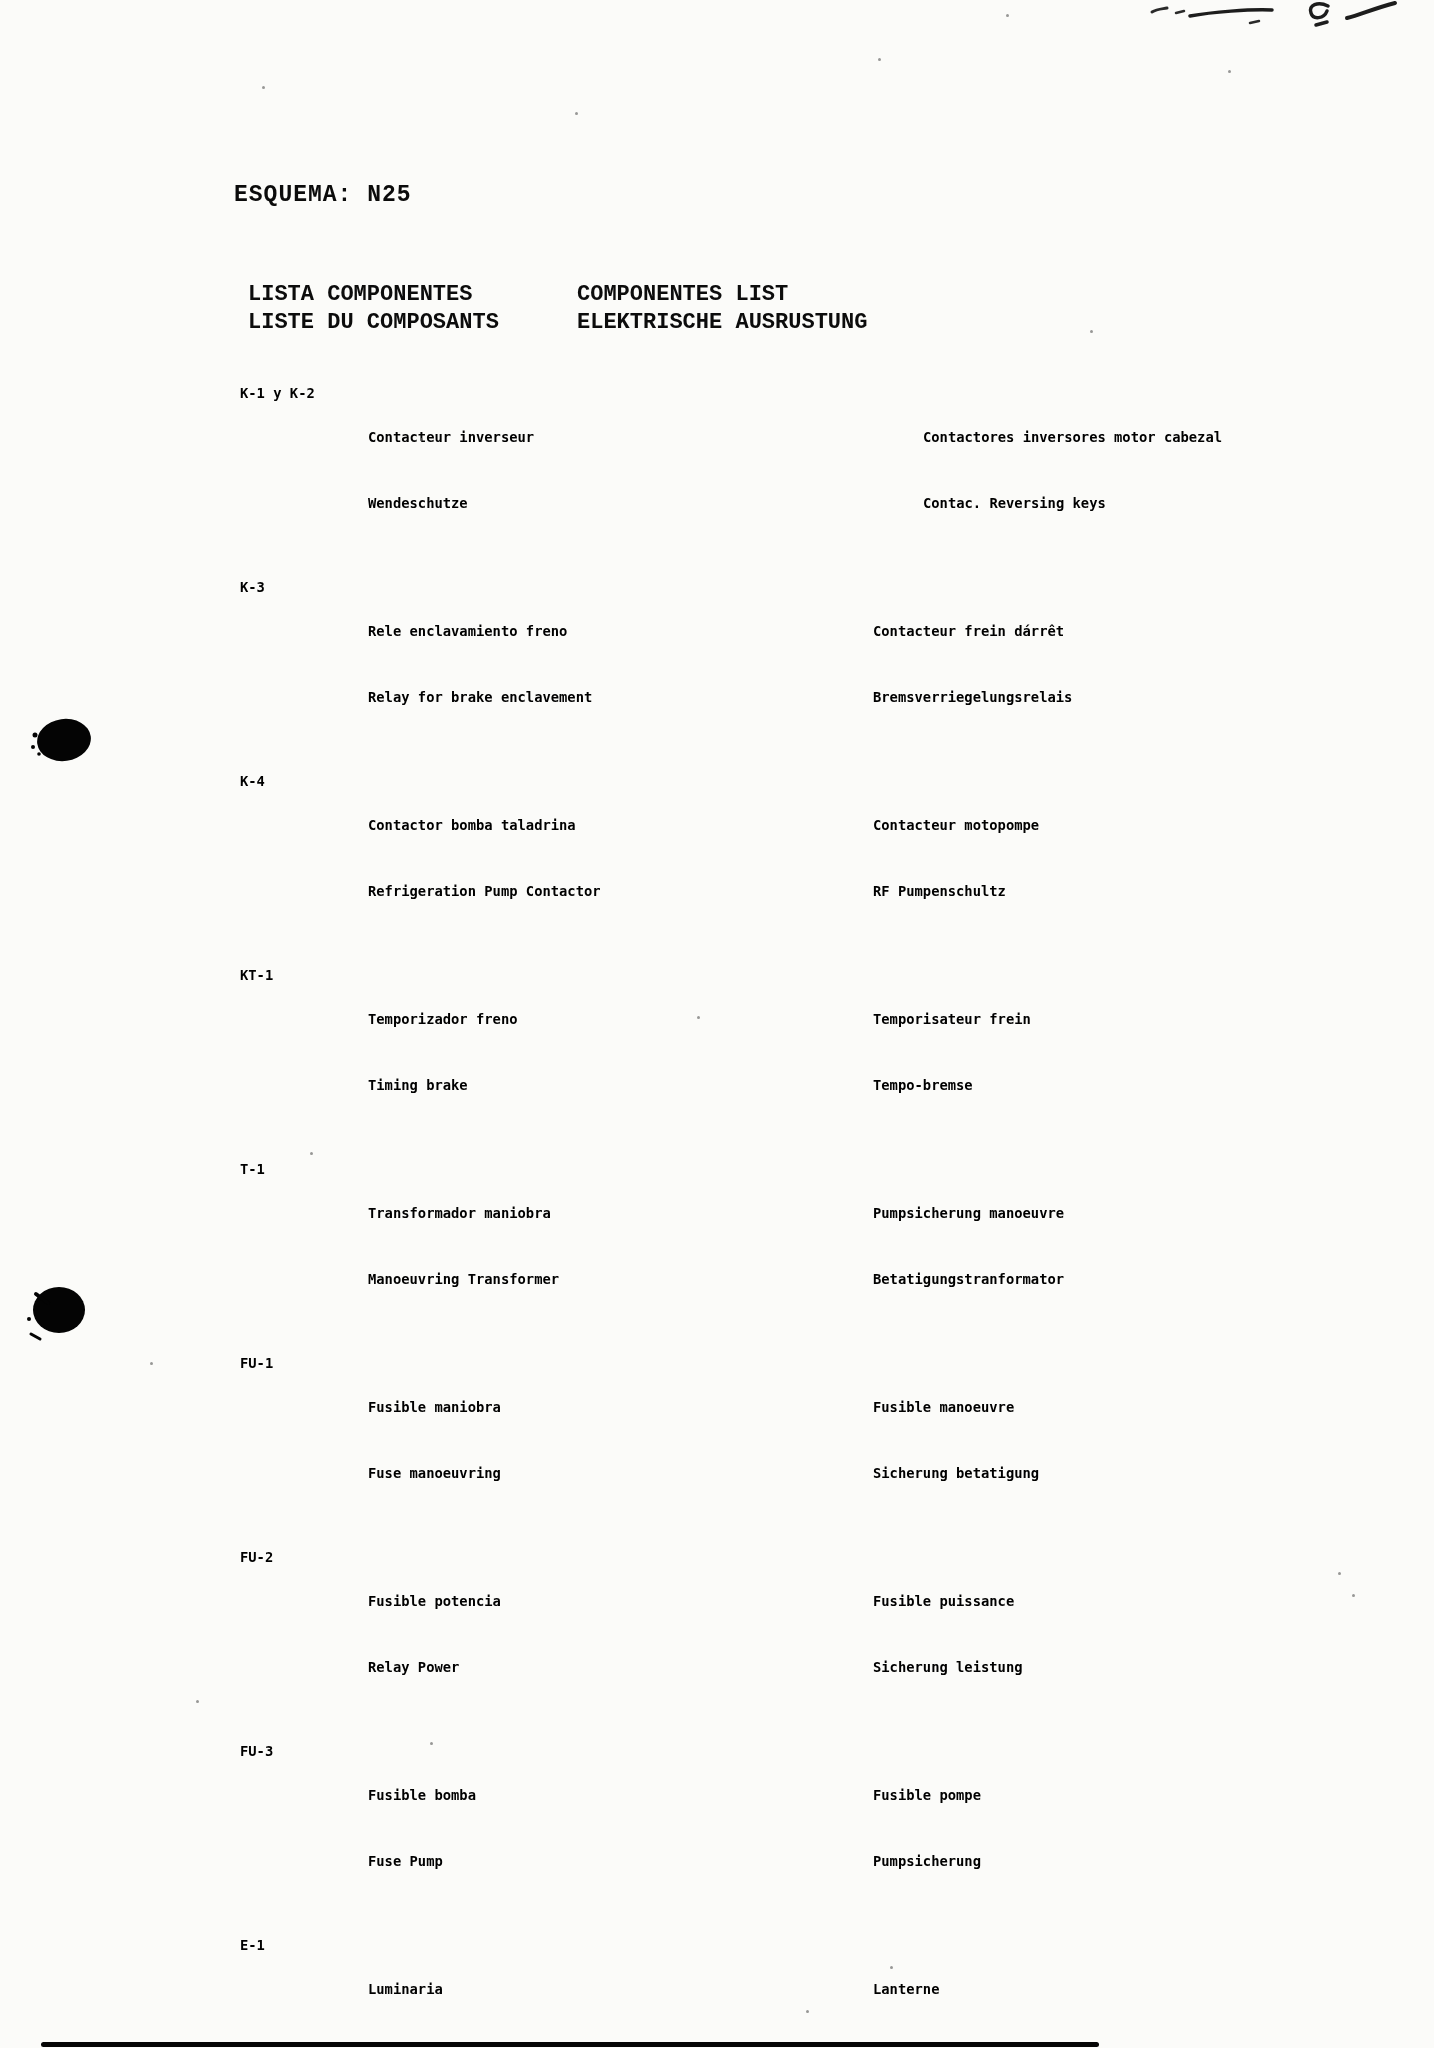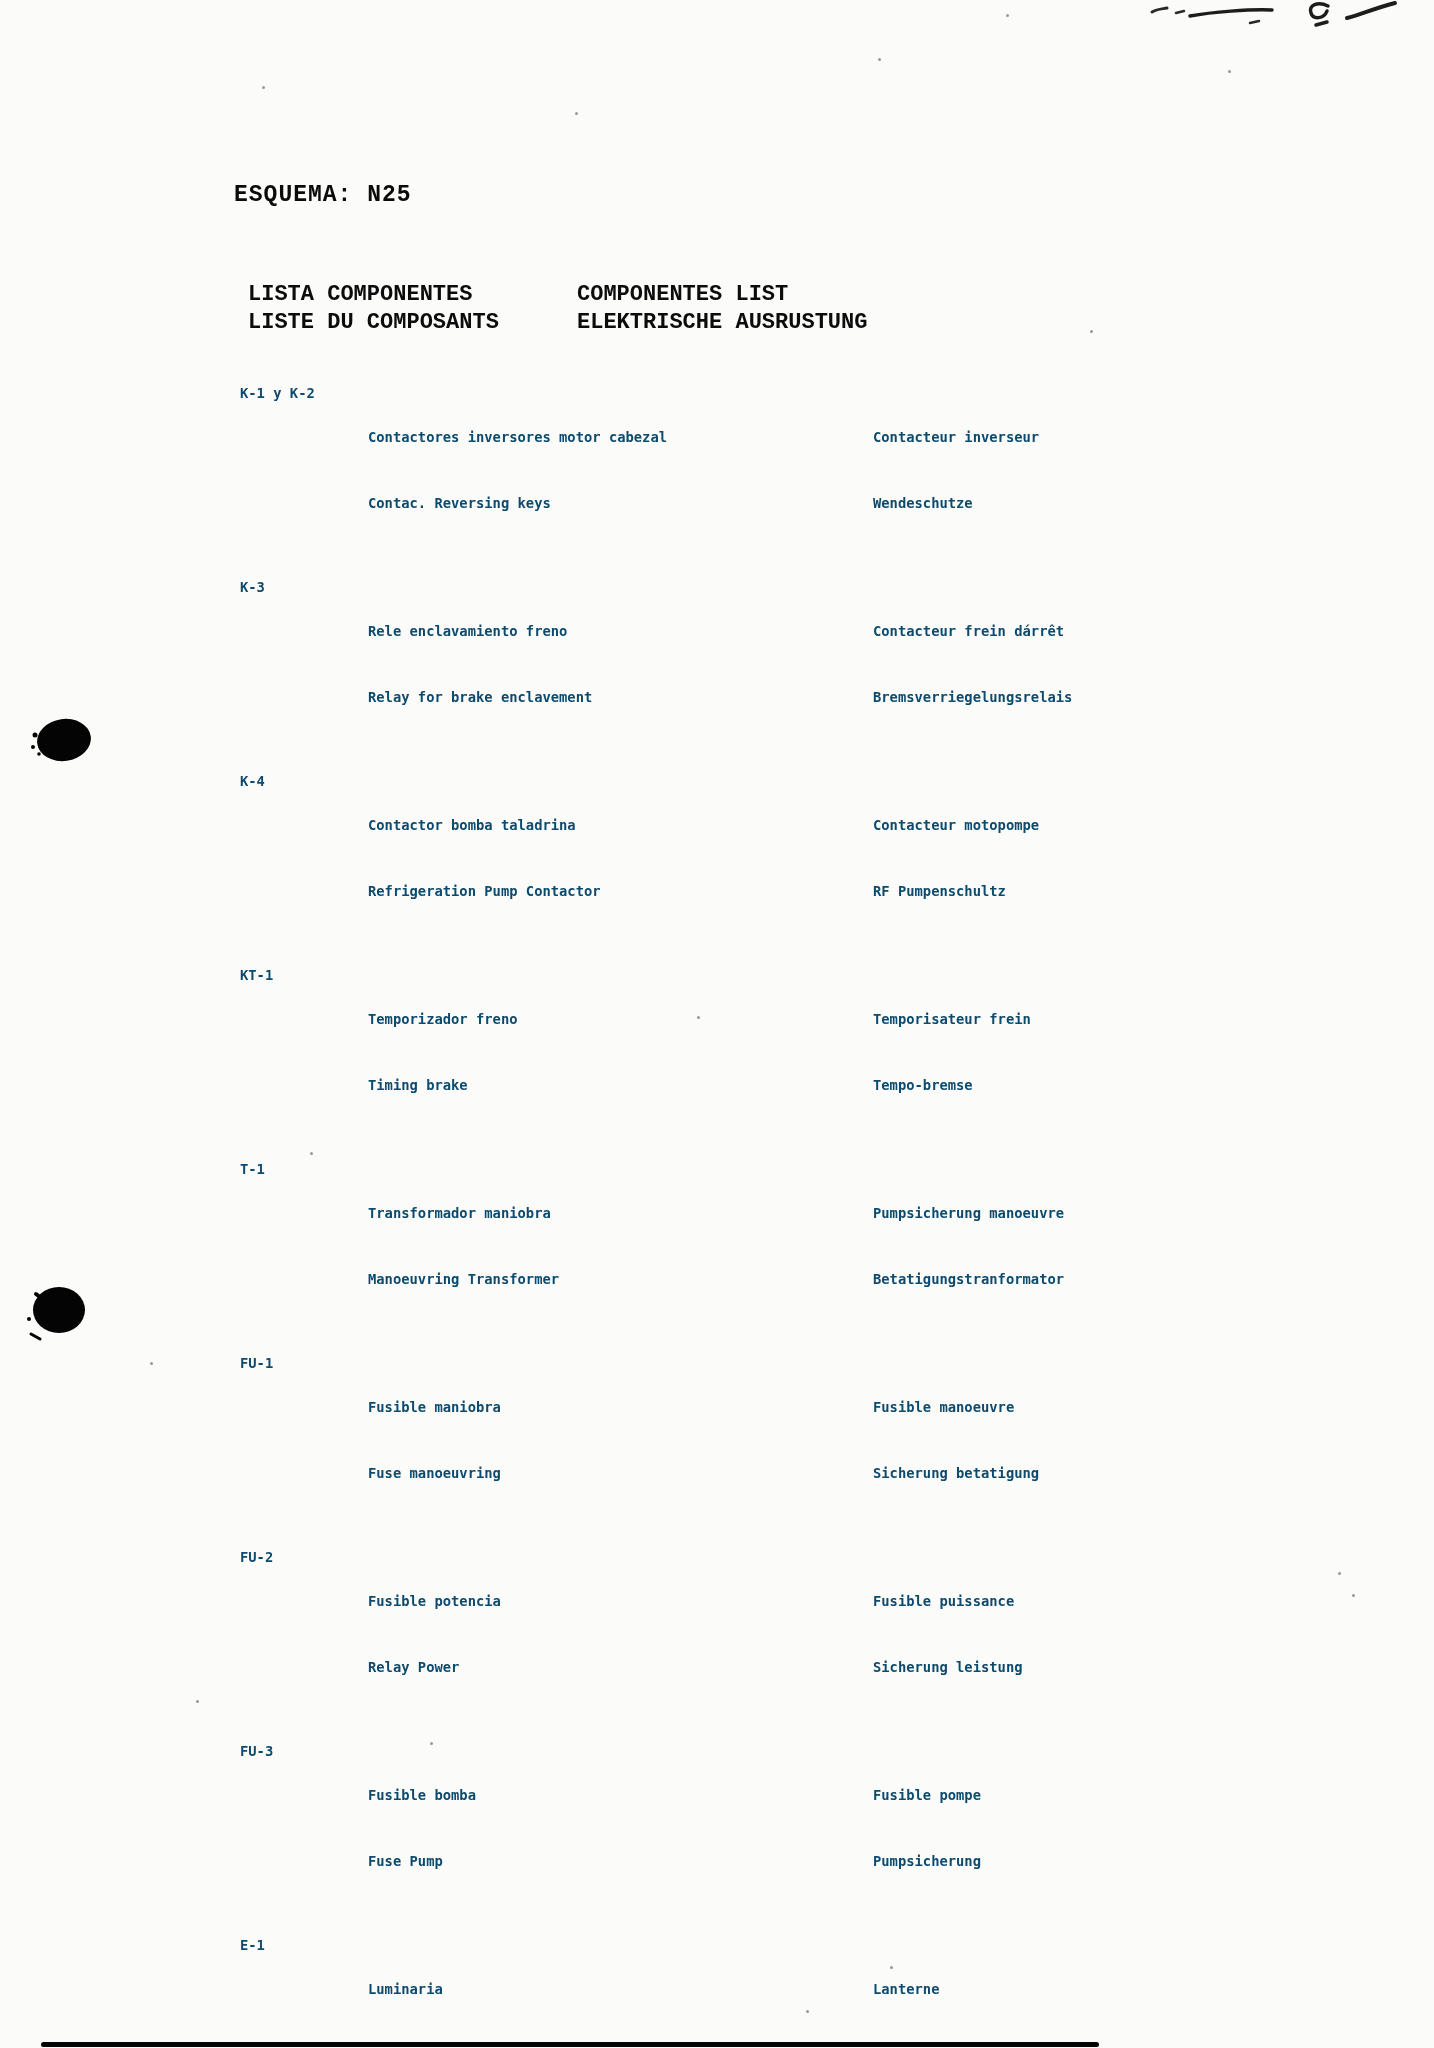--- a/index.html
+++ b/index.html
@@ -19,21 +19,21 @@
   .hdr {
     position:absolute; top:16px;
     font-family:"Liberation Mono", monospace;
     font-weight:700; font-size:22px; line-height:28px; color:#0c0c0c;
     white-space:pre;
   }
   .hdr-left  { left:248px; }
   .hdr-right { left:577px; }
   .components { position:absolute; left:240px; top:382px; right:6px; }
   .comp-row { display:flex; margin-bottom:18px; }
-  .cell { font-size:13.8px; line-height:22px; font-weight:700; white-space:pre; color:#0c4a6e; }
+  .cell { font-size:13.8px; line-height:22px; font-weight:700; white-space:pre; color:#000000; }
   .code { width:128px; }
   .col1 { width:505px; }
   .col2 { flex:1; }
   .artifact { position:absolute; }
   .scan-line {
     position:absolute; left:41px; top:2042px; width:1058px; height:5px;
     background:#050505; border-radius:3px;
   }
   .speck { position:absolute; width:3px; height:3px; border-radius:50%; background:#6c6c6c; opacity:.7; }
 </style>
@@ -68,27 +68,27 @@
   <div class="doc-title">ESQUEMA: N25</div>
 
   <div class="col-headers">
     <div class="hdr hdr-left"><span>LISTA COMPONENTES</span><br><span>LISTE DU COMPOSANTS</span></div>
     <div class="hdr hdr-right"><span>COMPONENTES LIST</span><br><span>ELEKTRISCHE AUSRUSTUNG</span></div>
   </div>
 
   <div class="components">
     <div class="comp-row">
       <div class="cell code">K-1 y K-2</div>
+      <div class="cell col2">
+        <div>Contacteur inverseur</div>
+        <div>Wendeschutze</div>
+      </div>
       <div class="cell col1">
         <div>Contactores inversores motor cabezal</div>
         <div>Contac. Reversing keys</div>
-      </div>
-      <div class="cell col2">
-        <div>Contacteur inverseur</div>
-        <div>Wendeschutze</div>
       </div>
     </div>
 
     <div class="comp-row">
       <div class="cell code">K-3</div>
       <div class="cell col1">
         <div>Rele enclavamiento freno</div>
         <div>Relay for brake enclavement</div>
       </div>
       <div class="cell col2">

